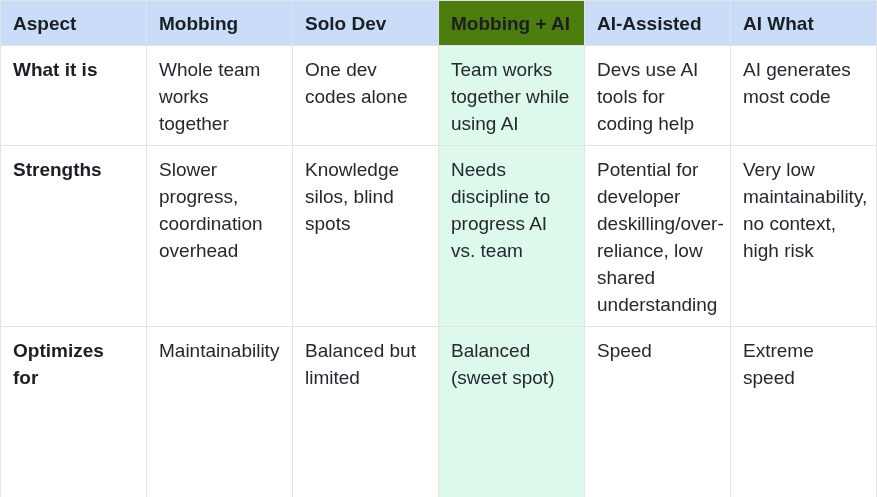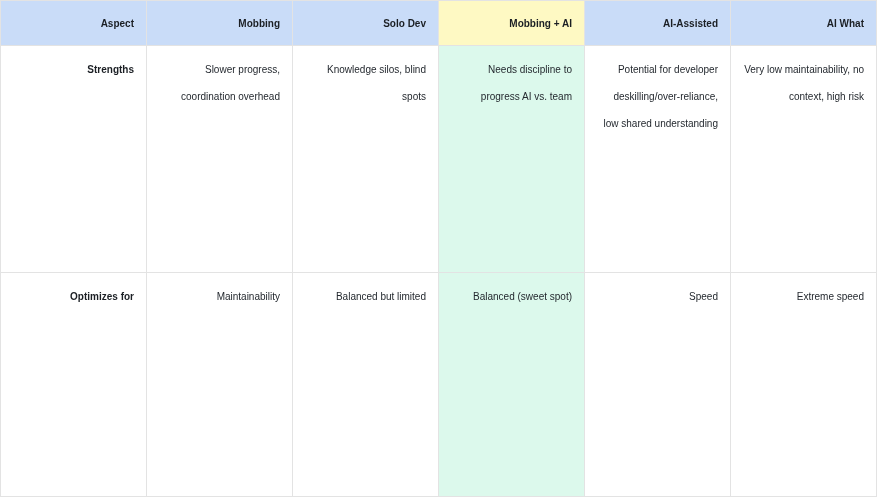--- a/index.html
+++ b/index.html
@@ -11,35 +11,35 @@
   table.compare {
     width: 877px;
     height: 497px;
     border-collapse: collapse;
     table-layout: fixed;
     background: #ffffff;
   }
   .compare th, .compare td {
     border: 1px solid #e3e3e3;
     vertical-align: top;
-    text-align: right;
+    text-align: left;
     padding: 10px 12px 8px 12px;
-    font-size: 10px;
+    font-size: 19px;
     line-height: 27px;
     color: #24292f;
     overflow: hidden;
   }
   .compare thead th {
     background: #c9dcf8;
     font-weight: bold;
     height: 45px;
     padding-top: 9px;
     color: #1b1f24;
   }
-  .compare thead th.hl { background: #fef9c3; }
+  .compare thead th.hl { background: #4d7c0f; }
   .compare td.hl { background: #dcf9ec; }
   .compare td.aspect { font-weight: bold; color: #1b1f24; }
   .compare tbody tr:nth-child(1) td { height: 99px; }
   .compare tbody tr:nth-child(2) td { height: 99px; }
   .compare tbody tr:nth-child(3) td { height: 184px; }
   .compare tbody tr:nth-child(4) td { height: 70px; }
 </style>
 </head>
 <body>
 
@@ -49,20 +49,28 @@
       <th>Aspect</th>
       <th>Mobbing</th>
       <th>Solo Dev</th>
       <th class="hl">Mobbing + AI</th>
       <th>AI-Assisted</th>
       <th>AI What</th>
     </tr>
   </thead>
   <tbody>
     <tr>
+      <td class="aspect">What it is</td>
+      <td>Whole team works together</td>
+      <td>One dev codes alone</td>
+      <td class="hl">Team works together while using AI</td>
+      <td>Devs use AI tools for coding help</td>
+      <td>AI generates most code</td>
+    </tr>
+    <tr>
       <td class="aspect">Strengths</td>
       <td>Slower progress, coordination overhead</td>
       <td>Knowledge silos, blind spots</td>
       <td class="hl">Needs discipline to progress AI vs. team</td>
       <td>Potential for developer deskilling/over-reliance, low shared understanding</td>
       <td>Very low maintainability, no context, high risk</td>
     </tr>
     <tr>
       <td class="aspect">Optimizes for</td>
       <td>Maintainability</td>

